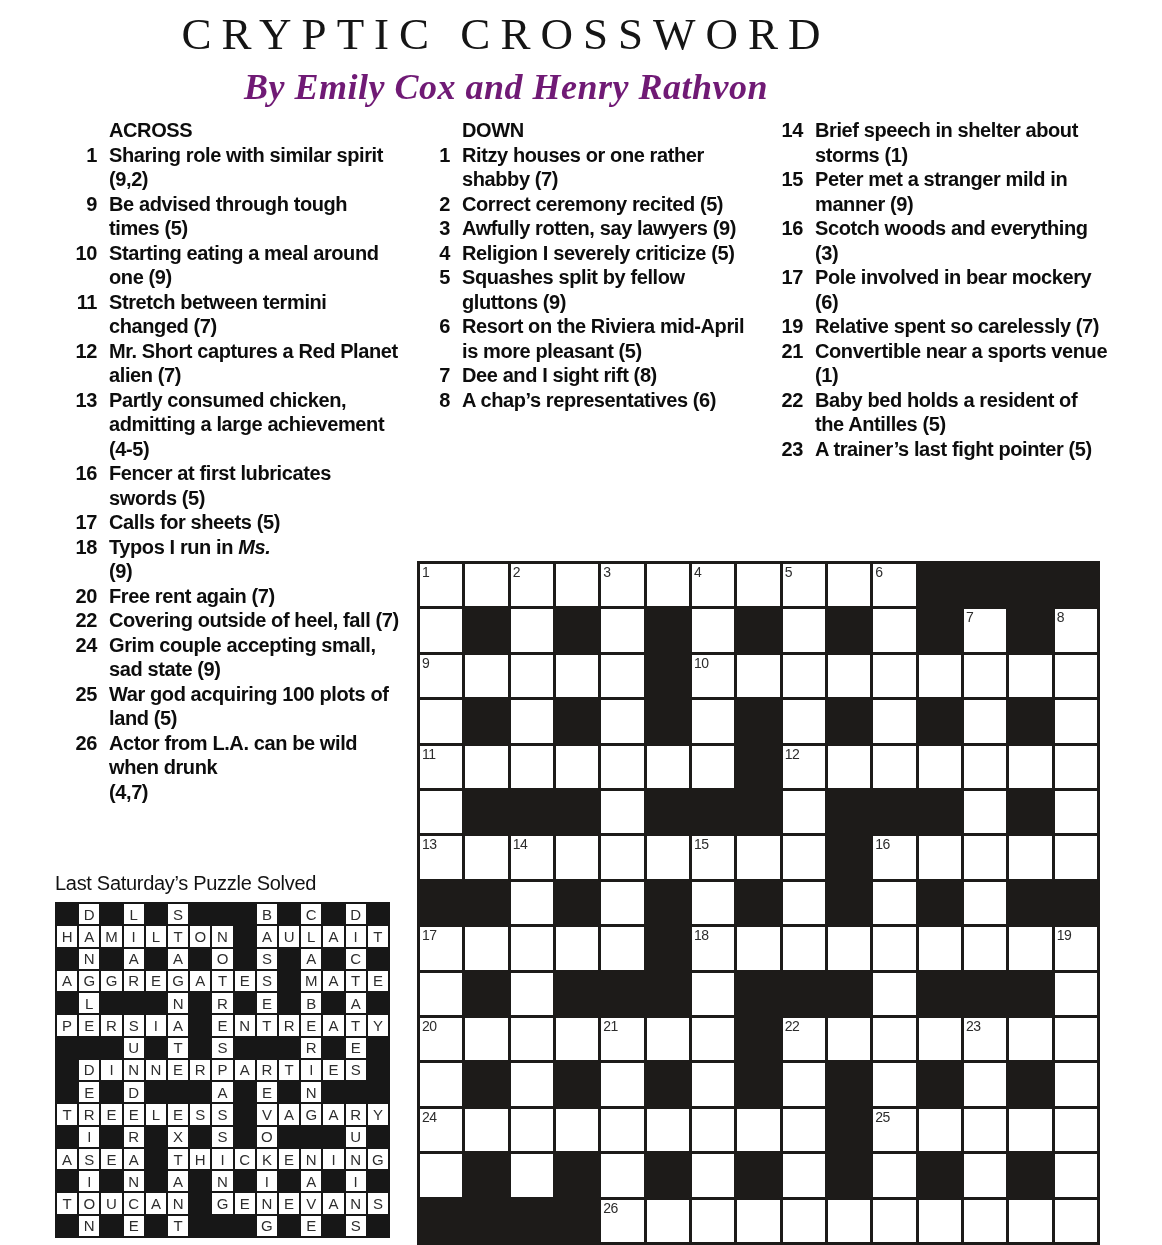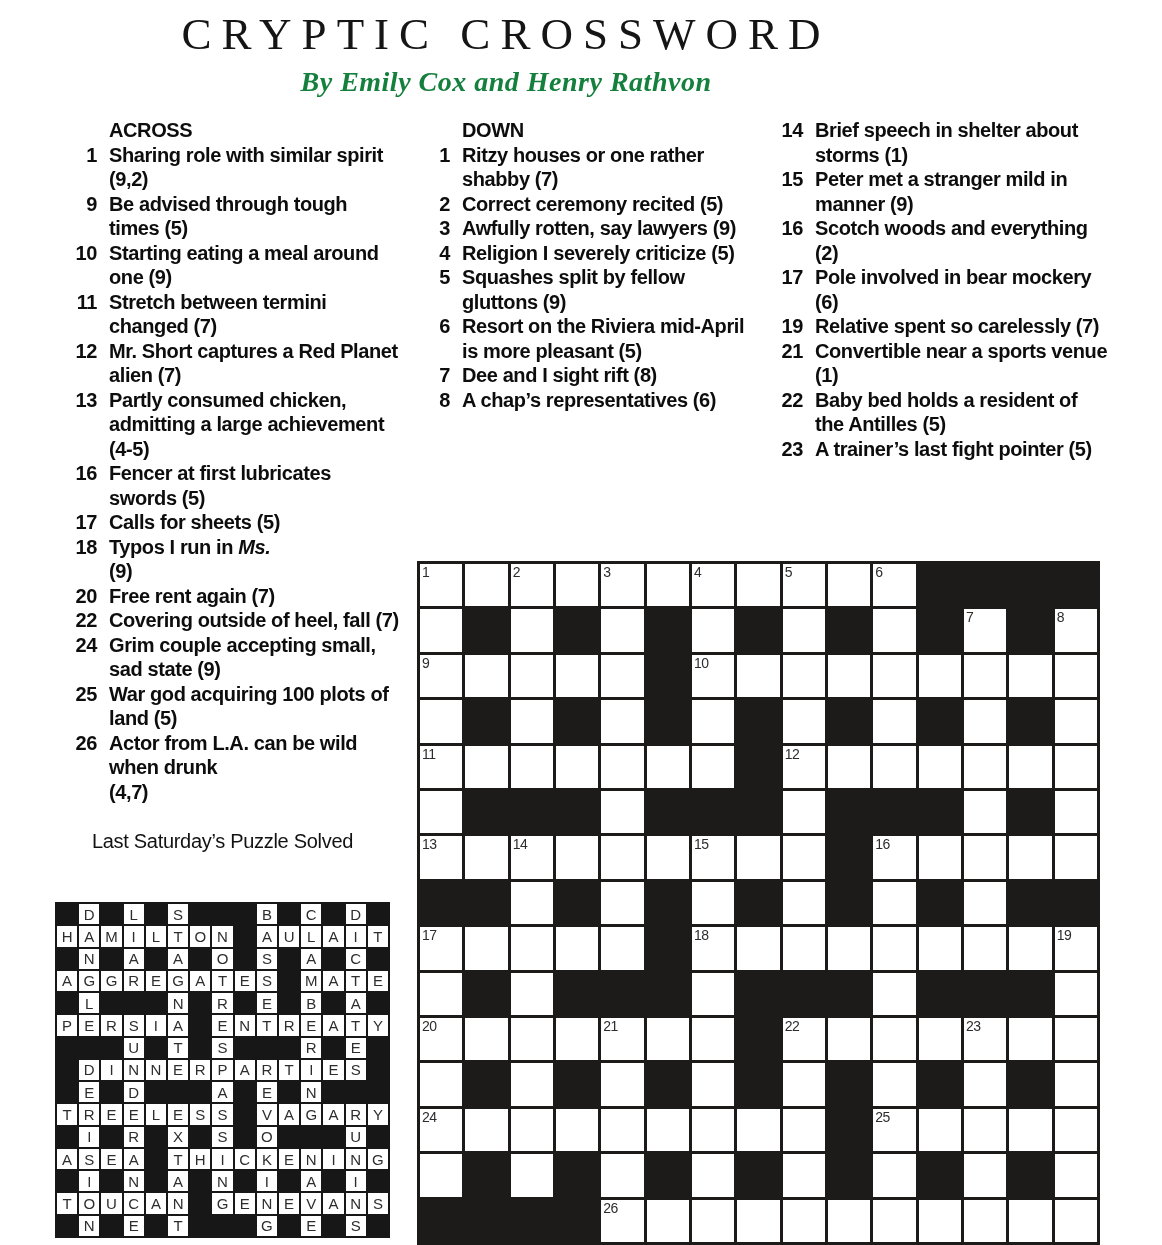--- a/index.html
+++ b/index.html
@@ -8,21 +8,21 @@
     font-family:"Liberation Sans",sans-serif;color:#111;overflow:hidden;
   }
   
   .masthead{position:absolute;top:8px;left:0;width:1012px;text-align:center;}
   .main-title{
     font-family:"Liberation Serif",serif;font-weight:400;font-size:45px;
     letter-spacing:10px;color:#151515;white-space:nowrap;
   }
   .byline{
     font-family:"Liberation Serif",serif;font-style:italic;font-weight:700;
-    font-size:28px;letter-spacing:0.5px;color:#15803d;margin-top:6px;
+    font-size:36px;letter-spacing:0.5px;color:#701a75;margin-top:6px;
   }
   
   .clue-col{
     position:absolute;top:118px;font-weight:700;font-size:20px;
     line-height:24.5px;letter-spacing:-0.4px;color:#0d0d0d;
   }
   #across-col{left:64px;width:338px;}
   #down-col{left:417px;width:330px;}
   #down2-col{left:770px;width:338px;}
   .clue-heading{margin-left:45px;}
@@ -38,21 +38,21 @@
     gap:3px;padding:3px;
   }
   .maingrid .c{background:#ffffff;position:relative;}
   .maingrid .c.b{background:transparent;}
   .maingrid .gn{
     position:absolute;top:0;left:2px;font-size:14px;line-height:17px;
     font-weight:400;color:#2c2c2c;letter-spacing:-0.5px;
   }
   
   .solved-title{
-    position:absolute;left:55px;top:830px;width:335px;text-align:center;
+    position:absolute;left:55px;top:872px;width:335px;text-align:left;
     font-size:20px;font-weight:400;letter-spacing:-0.3px;color:#121212;
   }
   .minigrid{
     position:absolute;left:55px;top:902px;width:335px;height:336px;
     background:#171717;display:grid;box-sizing:border-box;
     grid-template-columns:repeat(15,1fr);grid-template-rows:repeat(15,1fr);
     gap:2px;padding:2px;
   }
   .minigrid .c{
     background:#ffffff;display:flex;align-items:center;justify-content:center;
@@ -173,21 +173,21 @@
       <div class="clue">
         <span class="num">14</span>
         <span class="txt">Brief speech in shelter about storms (1)</span>
       </div>
       <div class="clue">
         <span class="num">15</span>
         <span class="txt">Peter met a stranger mild in manner (9)</span>
       </div>
       <div class="clue">
         <span class="num">16</span>
-        <span class="txt">Scotch woods and everything (2)</span>
+        <span class="txt">Scotch woods and everything (3)</span>
       </div>
       <div class="clue">
         <span class="num">17</span>
         <span class="txt">Pole involved in bear mockery (6)</span>
       </div>
       <div class="clue">
         <span class="num">19</span>
         <span class="txt">Relative spent so carelessly (7)</span>
       </div>
       <div class="clue">

